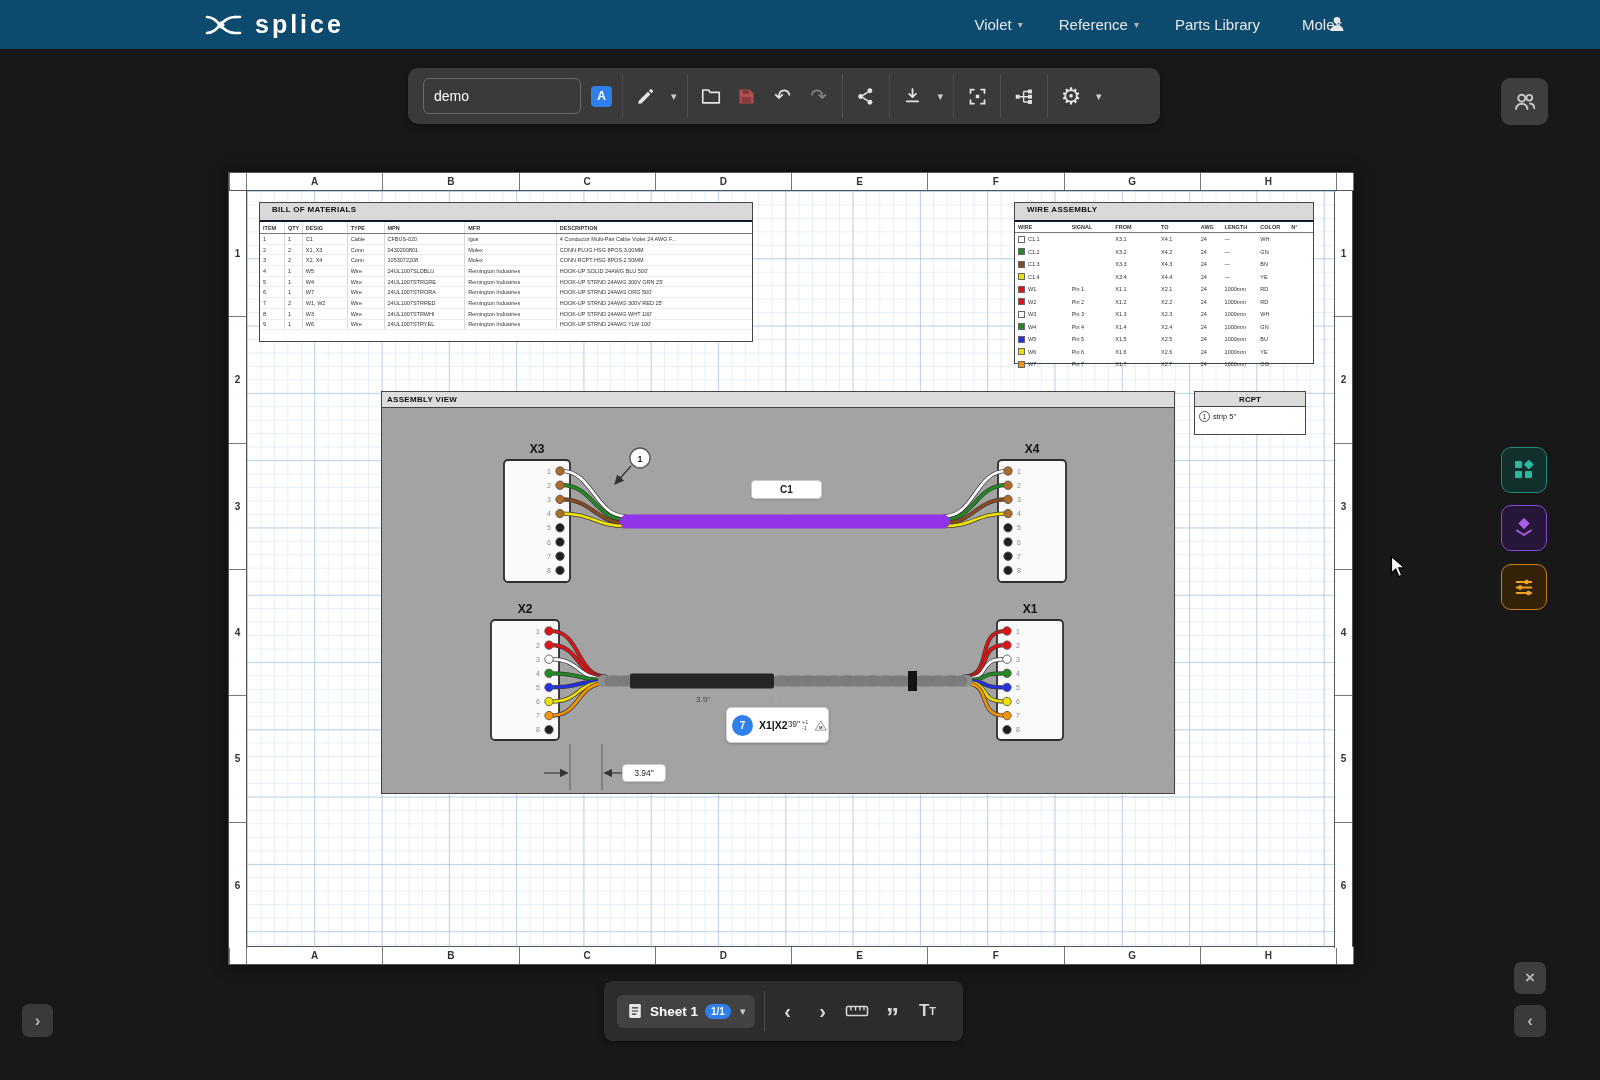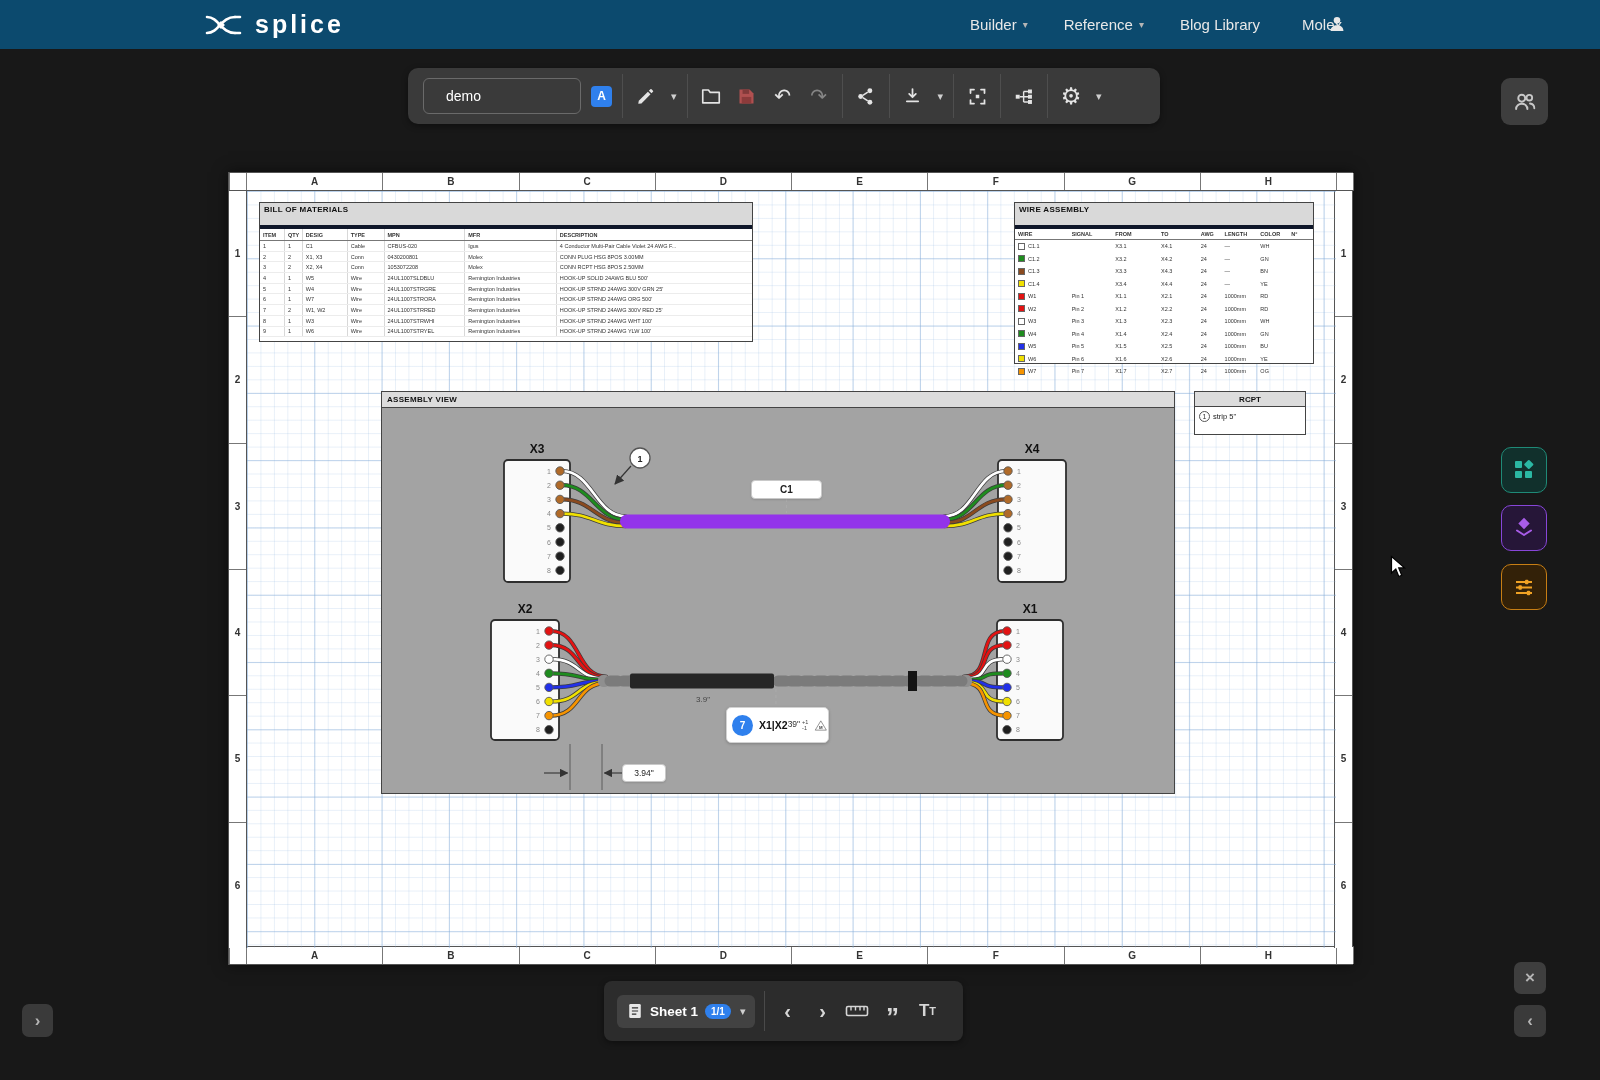--- a/index.html
+++ b/index.html
@@ -12,21 +12,21 @@
   .logo-text { color:#fff; font-size:25px; font-weight:bold; letter-spacing:3px; }
   .nav-items { position:absolute; right:252px; top:0; height:49px; display:flex; align-items:center; gap:36px; }
   .nav-item { color:#e8e8e8; font-size:15px; display:flex; align-items:center; gap:6px; cursor:pointer; }
   .nav-caret { color:#b5b5b5; font-size:10px; }
   .nav-user { width:22px; height:22px; }
 
   
   .toolbar { position:absolute; left:408px; top:68px; width:752px; height:56px; background:#3a3a3a; border-radius:10px;
              display:flex; align-items:center; padding:0 15px; gap:10px; box-shadow:0 2px 6px rgba(0,0,0,.4); }
   .tb-input { width:158px; height:36px; background:transparent; border:1px solid #6a6a6a; border-radius:6px;
-              color:#fff; font-size:14px; padding:0 22px; font-family:inherit; }
+              color:#fff; font-size:14px; padding:0 10px; font-family:inherit; }
   .tb-abadge { width:21px; height:21px; border-radius:4px; color:#fff; font-size:12px; font-weight:bold;
                display:flex; align-items:center; justify-content:center; cursor:pointer; }
   .tb-div { width:1px; height:44px; background:#4e4e4e; flex:0 0 1px; }
   .tb-btn { display:flex; align-items:center; justify-content:center; min-width:26px; height:36px; cursor:pointer; }
   .tb-caret { color:#cfcfcf; font-size:11px; margin-left:2px; cursor:pointer; }
   .glyph { color:#e4e4e4; font-size:20px; line-height:1; }
   .glyph.dim { color:#858585; }
 
   
   .corner-btn { position:absolute; border-radius:9px; display:flex; align-items:center; justify-content:center; cursor:pointer; }
@@ -54,22 +54,22 @@
   .sheet-grid { position:absolute; left:18px; top:18px; width:1089px; height:757px;
     background-image:
       linear-gradient(rgba(130,170,215,.45) 1px, transparent 1px),
       linear-gradient(90deg, rgba(130,170,215,.45) 1px, transparent 1px),
       linear-gradient(rgba(150,185,225,.22) 1px, transparent 1px),
       linear-gradient(90deg, rgba(150,185,225,.22) 1px, transparent 1px);
     background-size:67.3px 67.3px, 67.3px 67.3px, 13.46px 13.46px, 13.46px 13.46px; }
 
   
   .dtable { position:absolute; background:#fff; border:1.2px solid #444; }
-  .tbl-title { height:26px; line-height:13px; background:#d9d9d9; border-bottom:4px solid #0f172a;
-               font-size:8px; font-weight:bold; color:#111; padding-left:4px; letter-spacing:.3px; }
+  .tbl-title { height:19px; line-height:13px; background:#d9d9d9; border-bottom:2px solid #0f172a;
+               font-size:8px; font-weight:bold; color:#111; padding-left:12px; letter-spacing:.3px; }
   .thead, .trow { display:flex; }
   .thead { height:12px; border-bottom:1px solid #777; align-items:center; }
   .thead > div { font-weight:bold; }
   .bom { left:30px; top:29px; width:494px; height:140px; }
   .bom .trow { height:10.7px; border-bottom:0.5px solid #ececec; align-items:center; }
   .bom .thead > div, .bom .trow > div { font-size:5.5px; color:#333; padding-left:3px; overflow:hidden;
         white-space:nowrap; border-right:1px solid #d8d8d8; height:100%; display:flex; align-items:center; }
   .bom .thead > div:nth-of-type(1), .bom .trow > div:nth-of-type(1){ width:25px; }
   .bom .thead > div:nth-of-type(2), .bom .trow > div:nth-of-type(2){ width:18px; }
   .bom .thead > div:nth-of-type(3), .bom .trow > div:nth-of-type(3){ width:45px; }
@@ -147,31 +147,31 @@
     <svg width="40" height="26" viewBox="0 0 40 26">
       <path d="M2 5 C14 5 16 21 30 21 M2 21 C14 21 16 5 30 5" stroke="#fff" stroke-width="2.6" fill="none" stroke-linecap="round"></path>
       <rect x="13.2" y="10.2" width="5.6" height="5.6" fill="#fff" transform="rotate(45 16 13)"></rect>
       <path d="M30 5 h5 M30 21 h5" stroke="#fff" stroke-width="2.6" stroke-linecap="round"></path>
     </svg>
     <span class="logo-text">splice</span>
   </div>
   <div class="nav-items">
 
       <div class="nav-item">
-        <span>Builder</span>
+        <span>Violet</span>
         <span class="nav-caret">▾</span>
       </div>
 
       <div class="nav-item">
         <span>Reference</span>
         <span class="nav-caret">▾</span>
       </div>
 
       <div class="nav-item">
-        <span>Blog Library</span>
+        <span>Parts Library</span>
         <span class="nav-caret"></span>
       </div>
 
       <div class="nav-item">
         <span>Molex</span>
         <span class="nav-caret"></span>
       </div>
     </div>
   <div style="position:absolute;right:252px;top:13px;">
     <svg class="nav-user" viewBox="0 0 24 24">

